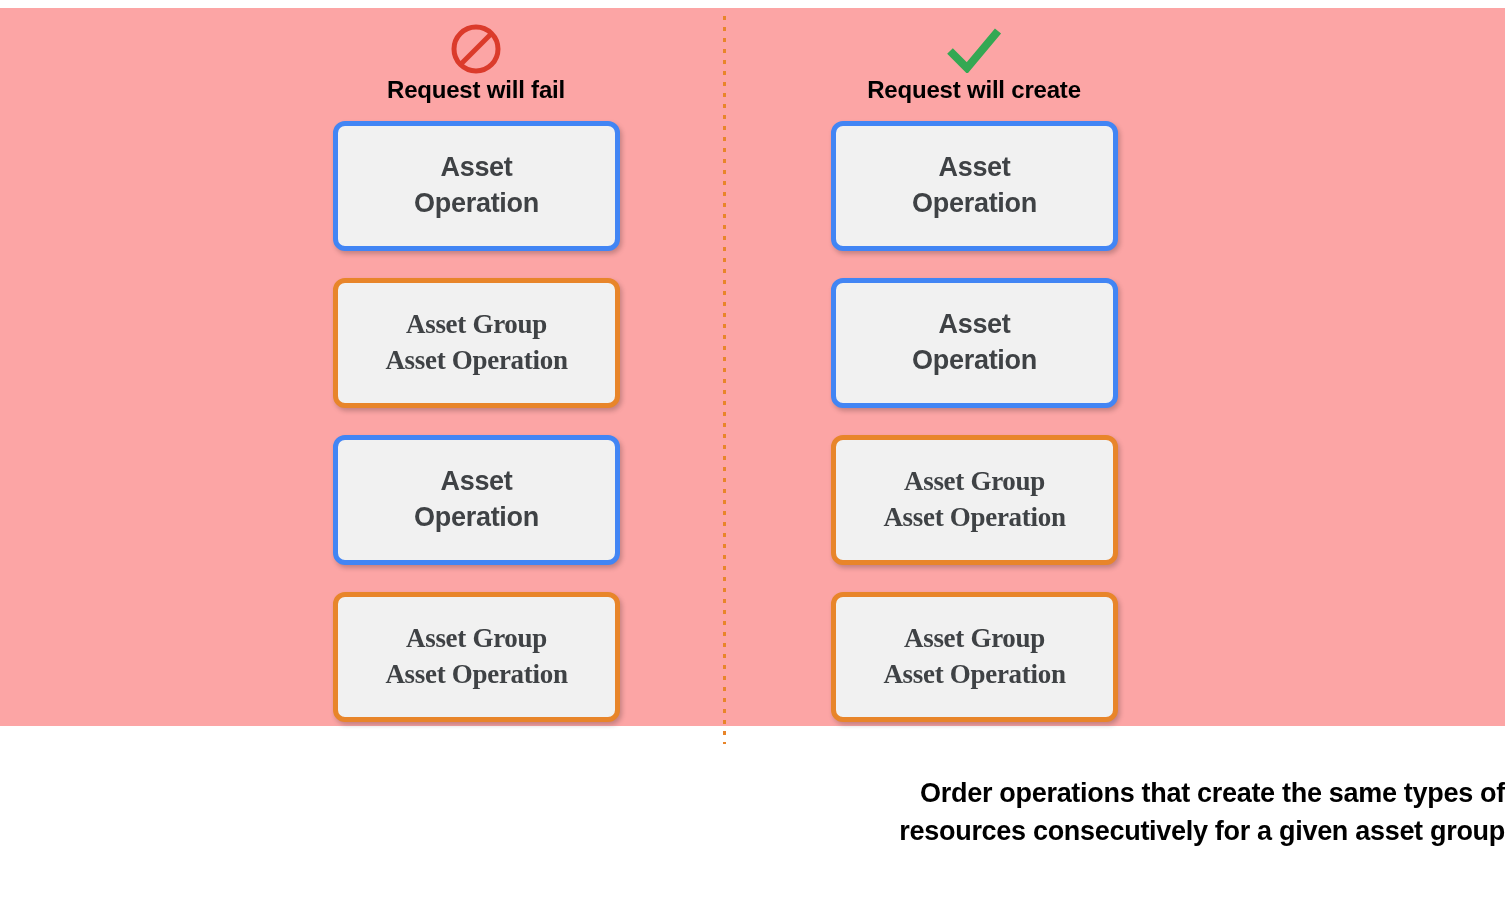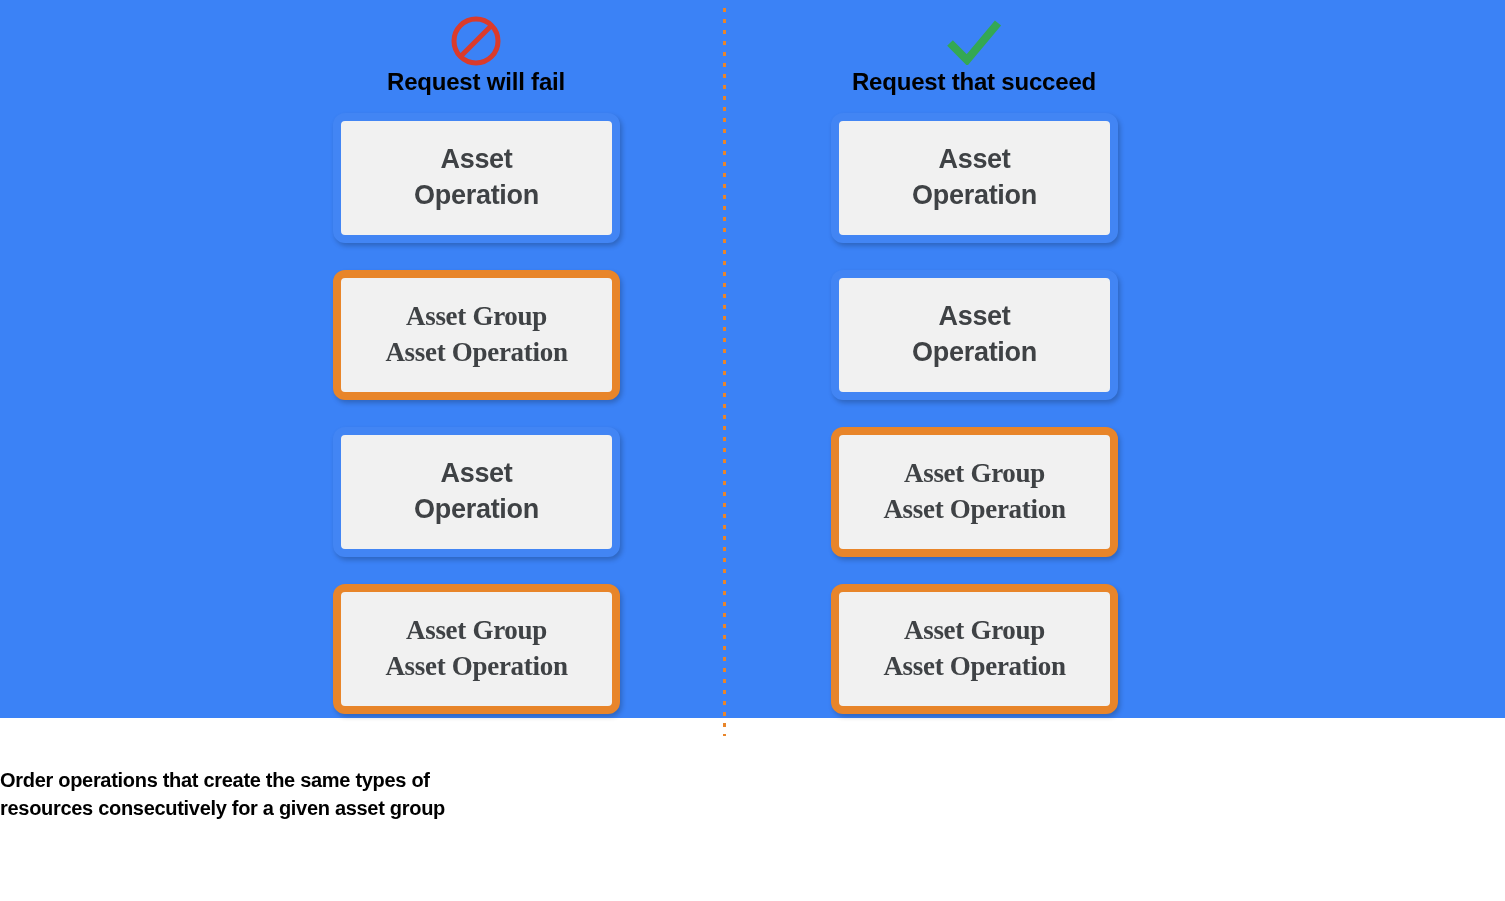--- a/index.html
+++ b/index.html
@@ -9,21 +9,22 @@
     height: 901px;
     background: #ffffff;
     font-family: "Liberation Sans", sans-serif;
     overflow: hidden;
   }
 
   .canvas {
     position: relative;
     width: 1505px;
     height: 718px;
-    background: #3b82f6;
+    background: #fca5a5;
+    margin-top: 8px;
   }
 
   
   .divider {
     position: absolute;
     left: 723px;
     top: 8px;
     width: 3px;
     height: 728px;
     background-image: linear-gradient(
@@ -83,21 +84,21 @@
     left: 7px;
     width: 287px;
   }
 
   .card {
     position: relative;
     width: 287px;
     height: 130px;
     margin-bottom: 27px;
     border-radius: 12px;
-    border: 8px solid #a3a3a3;
+    border: 5px solid #a3a3a3;
     background: #f1f1f1;
     box-shadow: 2px 3px 5px rgba(0, 0, 0, 0.22);
     display: flex;
     align-items: center;
     justify-content: center;
   }
   .card:last-child { margin-bottom: 0; }
 
   .card.accent-blue   { border-color: #4285f4; }
   .card.accent-orange { border-color: #e8852a; font-family: Liberation Serif, serif; }
@@ -111,22 +112,22 @@
     letter-spacing: -0.3px;
     white-space: pre-line;
   }
 
   
   .caption {
     position: absolute;
     left: 0;
     right: 0;
     top: 766px;
-    text-align: left;
-    font-size: 20px;
+    text-align: right;
+    font-size: 27px;
     font-weight: 700;
     line-height: 1.42;
     color: #000000;
     letter-spacing: -0.3px;
     white-space: pre-line;
   }
 </style>
 </head>
 <body>
 
@@ -165,21 +166,21 @@
     </div>
   </div>
 
   <div class="column column-succeed">
     <div class="col-header">
       <div class="status-icon">
         <svg width="58" height="48" viewBox="0 0 58 48" aria-hidden="true">
           <polyline points="5,26 22,43 53,6" fill="none" stroke="#34A853" stroke-width="8" stroke-linecap="butt" stroke-linejoin="miter"></polyline>
         </svg>
       </div>
-      <div class="col-title">Request that succeed</div>
+      <div class="col-title">Request will create</div>
     </div>
 
     <div class="card-stack">
       <div class="card accent-blue">
         <div class="card-label">Asset
 Operation</div>
       </div>
       <div class="card accent-blue">
         <div class="card-label">Asset
 Operation</div>

